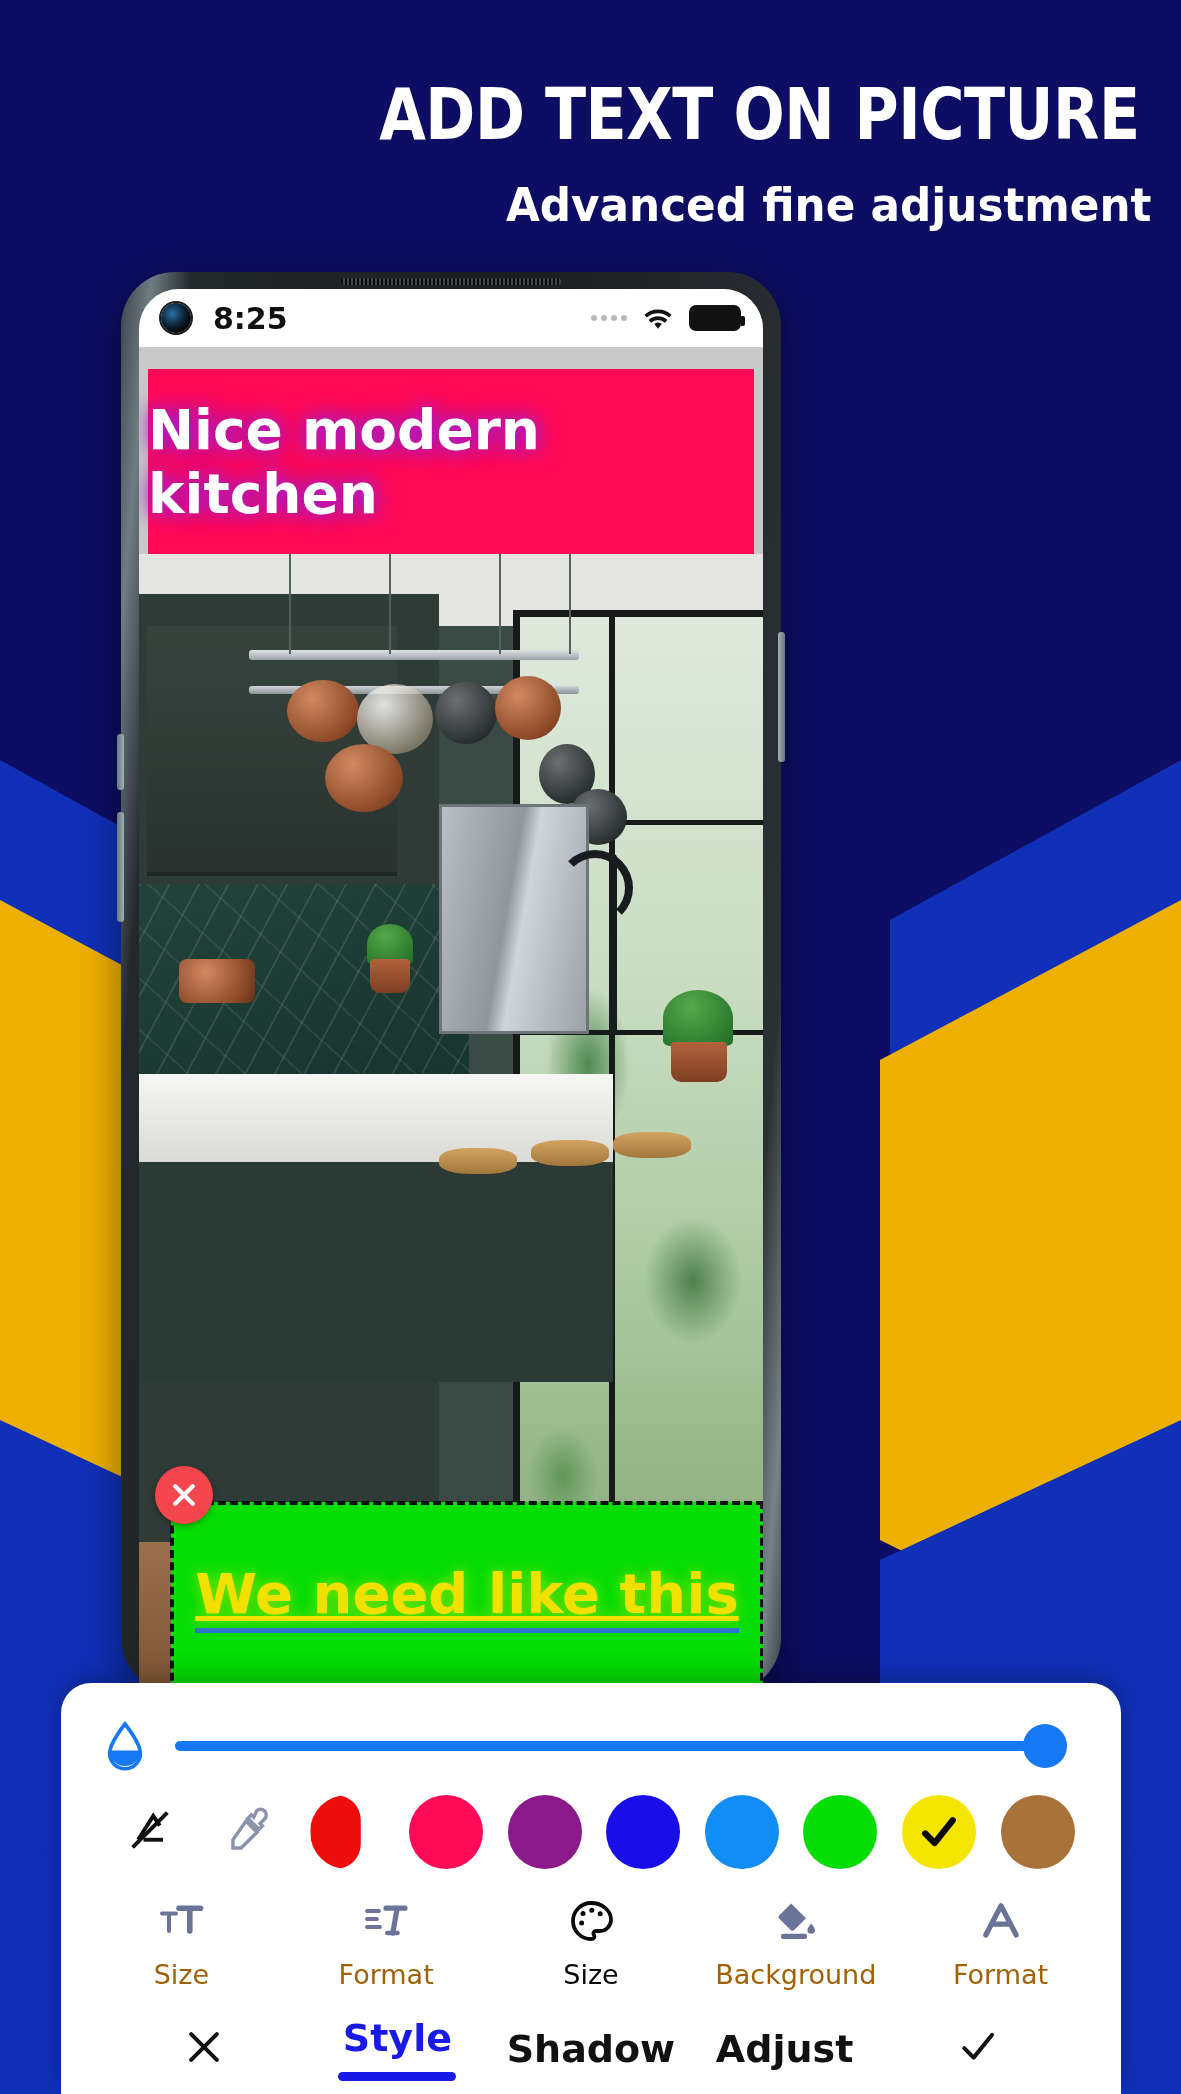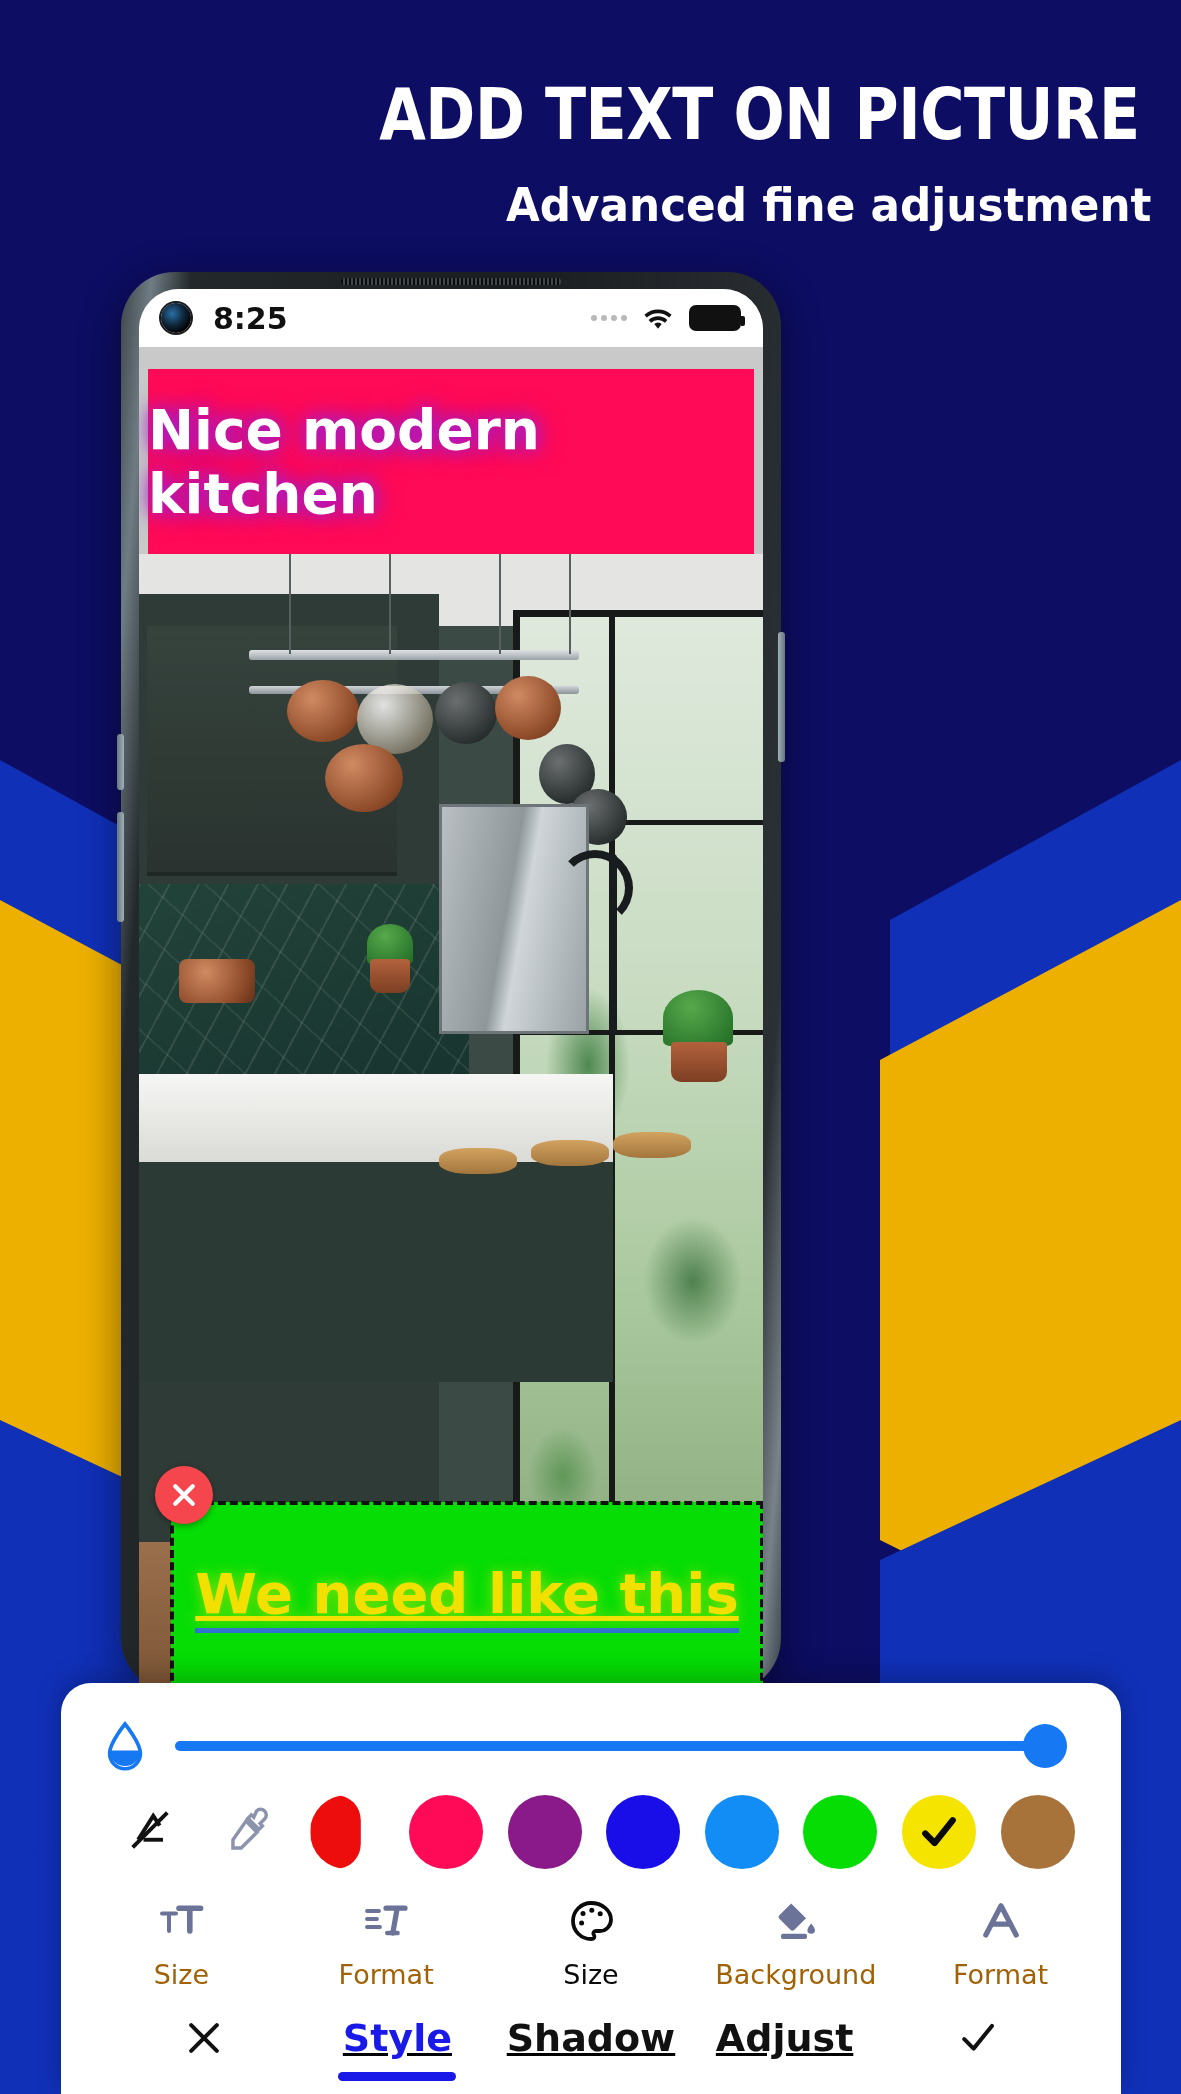--- a/index.html
+++ b/index.html
@@ -199,21 +199,21 @@
   .sw .tick svg { width: 44px; height: 44px; }
   .ic-btn svg { width: 52px; height: 52px; }
 
   .tools-row { display: flex; padding: 26px 18px 0 18px; }
   .tool { flex: 1; text-align: center; }
   .tool .gi { height: 52px; display: flex; align-items: center; justify-content: center; }
   .tool .gi svg { width: 48px; height: 48px; }
   .tool .tl { margin-top: 12px; font-size: 27px; color: #a16207; font-family: "DejaVu Sans", sans-serif; }
   .tool.active .tl { color: #0a0a0a; }
 
-  .tabs-row { display: flex; align-items: flex-start; padding: 26px 46px 0 46px; text-decoration: underline; }
+  .tabs-row { display: flex; align-items: center; padding: 26px 46px 0 46px; }
   .tab { flex: 1; text-align: center; position: relative; }
   .tab .tx {
     font-size: 38px; color: #111; font-weight: 600;
     font-family: "DejaVu Sans", sans-serif;
   }
   .tab.active .tx { color: #1a1ae8; }
   .tab .bar {
     margin: 12px auto 0; width: 118px; height: 9px; border-radius: 5px; background: #1a1ae8;
   }
   .tab svg { width: 44px; height: 44px; }

